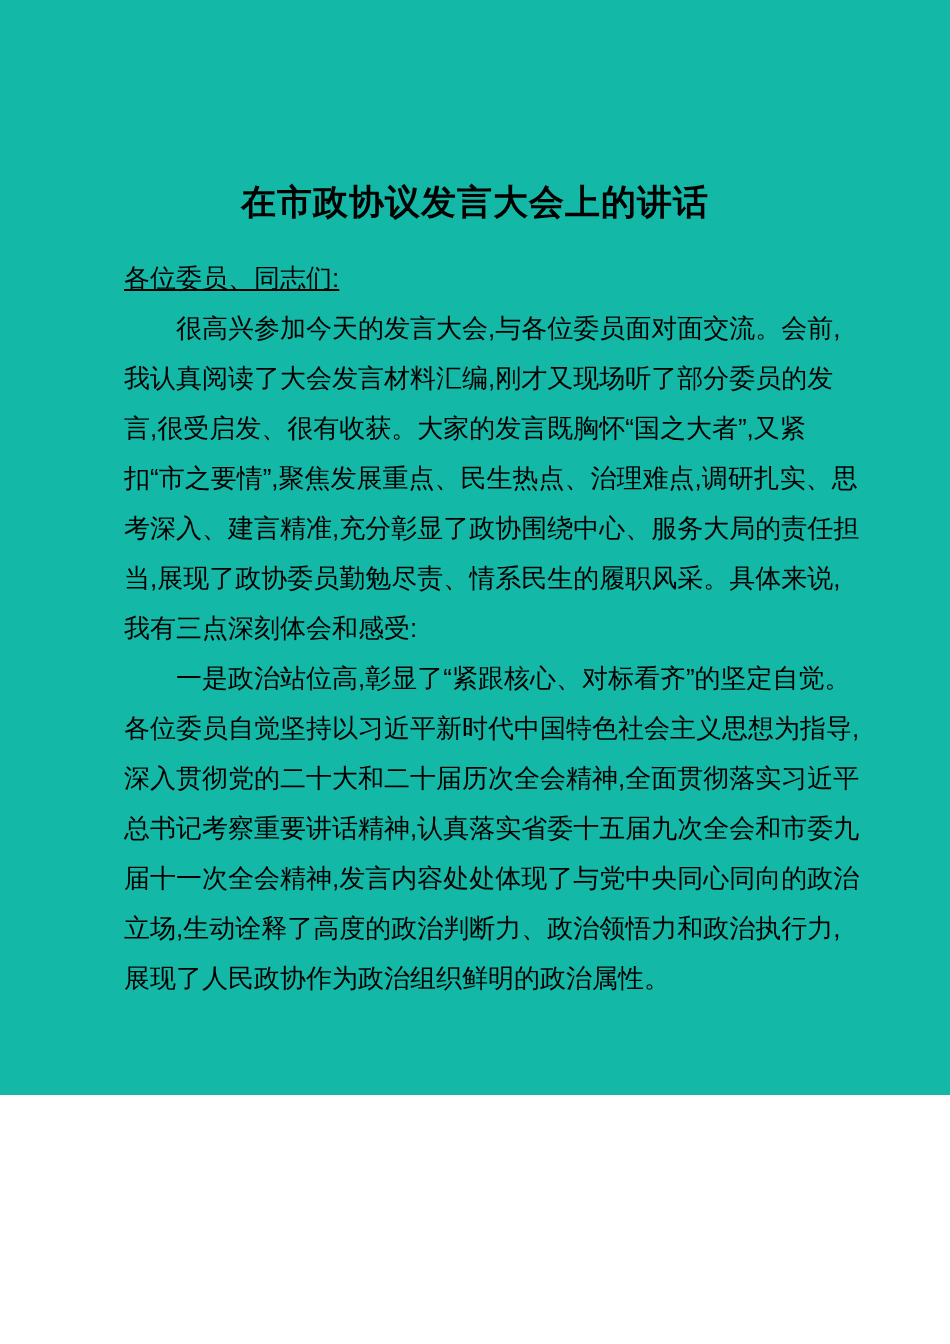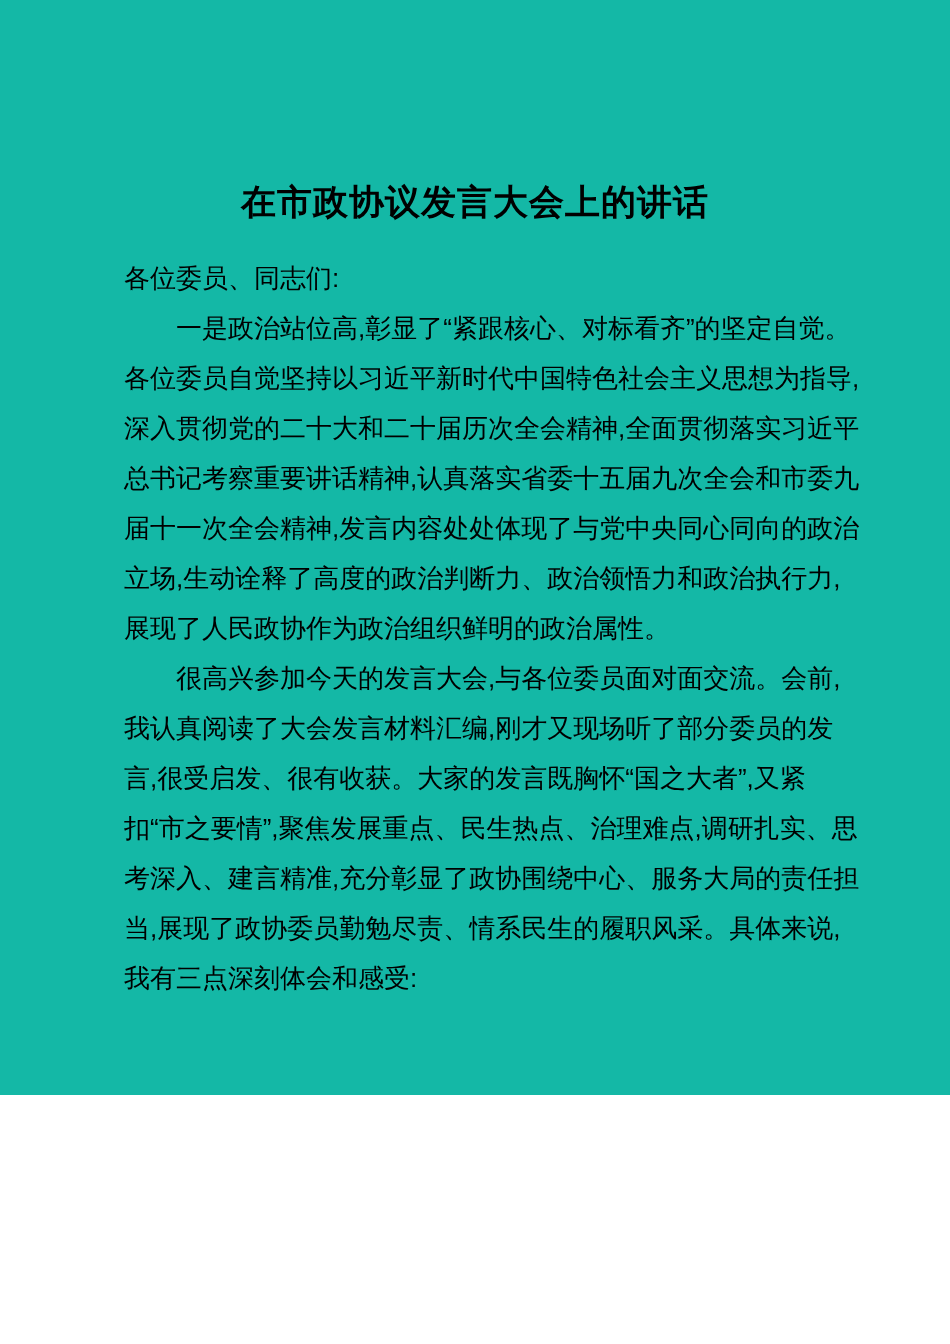--- a/index.html
+++ b/index.html
@@ -36,33 +36,34 @@
     font-size: 26px;
     line-height: 50px;
     text-align: left;
     word-break: break-all;
     overflow-wrap: anywhere;
     color: #000000;
   }
   .salutation {
     margin: 0;
     text-indent: 0;
+    text-decoration: underline;
   }
   .para {
     margin: 0;
     text-indent: 2em;
   }
 </style>
 </head>
 <body>
 
 <div class="page">
   <h1 class="doc-title">在市政协议发言大会上的讲话</h1>
 
   <div class="doc-body">
     <p class="salutation">各位委员、同志们:</p>
 
+    <p class="para">很高兴参加今天的发言大会,与各位委员面对面交流。会前,我认真阅读了大会发言材料汇编,刚才又现场听了部分委员的发言,很受启发、很有收获。大家的发言既胸怀“国之大者”,又紧扣“市之要情”,聚焦发展重点、民生热点、治理难点,调研扎实、思考深入、建言精准,充分彰显了政协围绕中心、服务大局的责任担当,展现了政协委员勤勉尽责、情系民生的履职风采。具体来说,我有三点深刻体会和感受:</p>
+
     <p class="para">一是政治站位高,彰显了“紧跟核心、对标看齐”的坚定自觉。各位委员自觉坚持以习近平新时代中国特色社会主义思想为指导,深入贯彻党的二十大和二十届历次全会精神,全面贯彻落实习近平总书记考察重要讲话精神,认真落实省委十五届九次全会和市委九届十一次全会精神,发言内容处处体现了与党中央同心同向的政治立场,生动诠释了高度的政治判断力、政治领悟力和政治执行力,展现了人民政协作为政治组织鲜明的政治属性。</p>
-
-    <p class="para">很高兴参加今天的发言大会,与各位委员面对面交流。会前,我认真阅读了大会发言材料汇编,刚才又现场听了部分委员的发言,很受启发、很有收获。大家的发言既胸怀“国之大者”,又紧扣“市之要情”,聚焦发展重点、民生热点、治理难点,调研扎实、思考深入、建言精准,充分彰显了政协围绕中心、服务大局的责任担当,展现了政协委员勤勉尽责、情系民生的履职风采。具体来说,我有三点深刻体会和感受:</p>
 
   </div>
 </div>
 
 </body></html>

